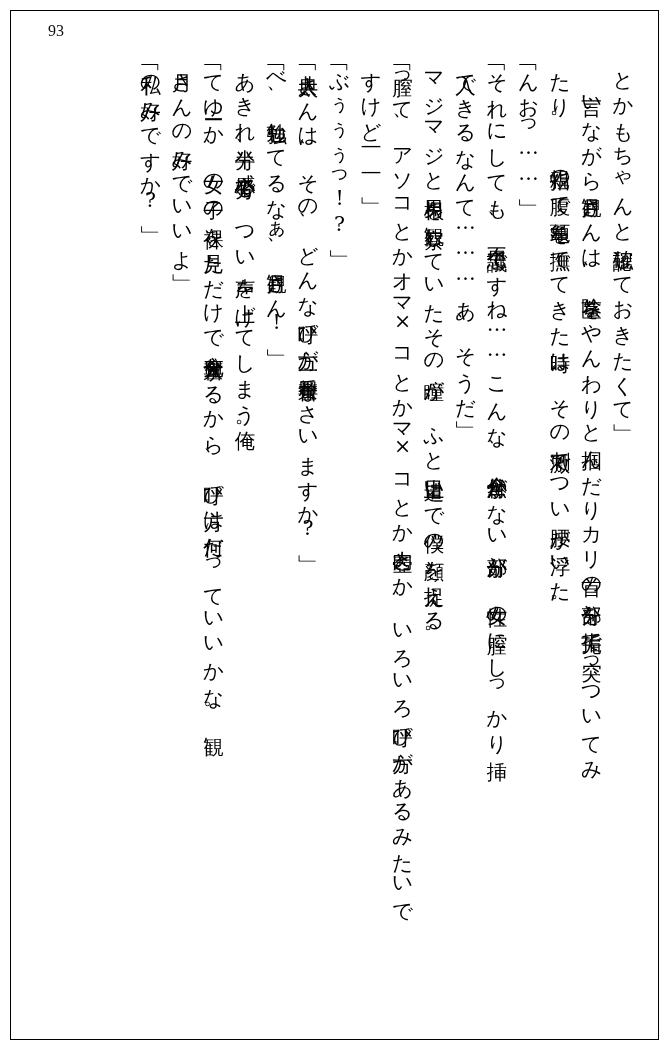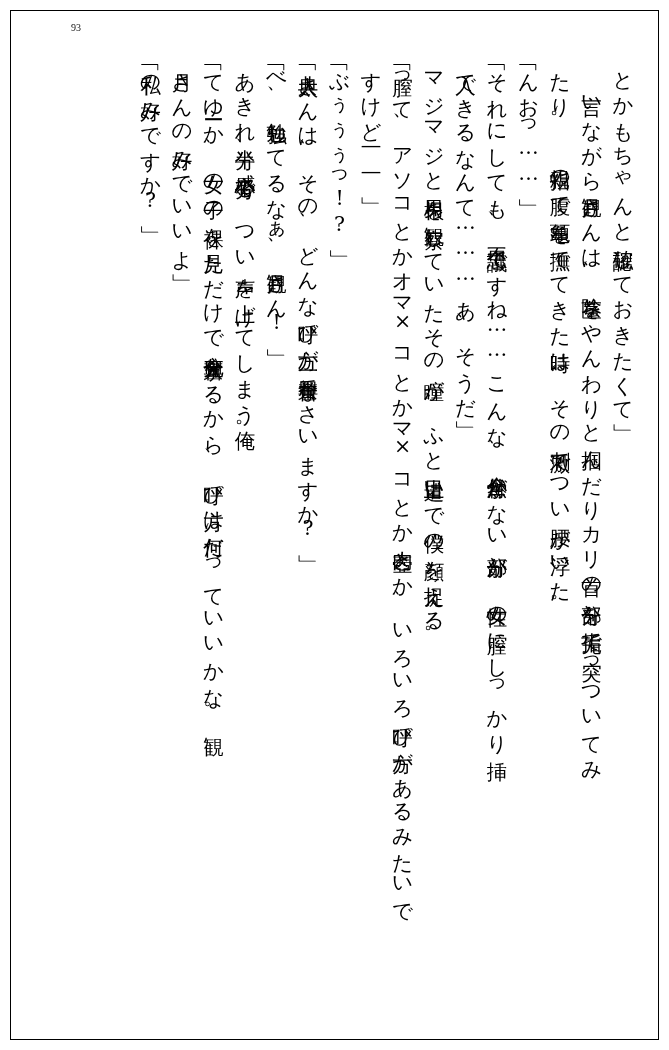--- a/index.html
+++ b/index.html
@@ -26,24 +26,23 @@
     width: 649px;
     height: 1030px;
     border: 1px solid #000;
     box-sizing: border-box;
     pointer-events: none;
   }
   .page-number {
     position: absolute;
     left: 48px;
     top: 22px;
-    font-size: 10px;
+    font-size: 16px;
     color: #111;
     font-family: "Liberation Serif", serif;
-    margin-left: 23px;
   }
   
   .vtext {
     position: absolute;
     top: 58px;
     left: 36px;
     right: 36px;
     height: 950px;
     display: flex;
     flex-direction: row-reverse;

